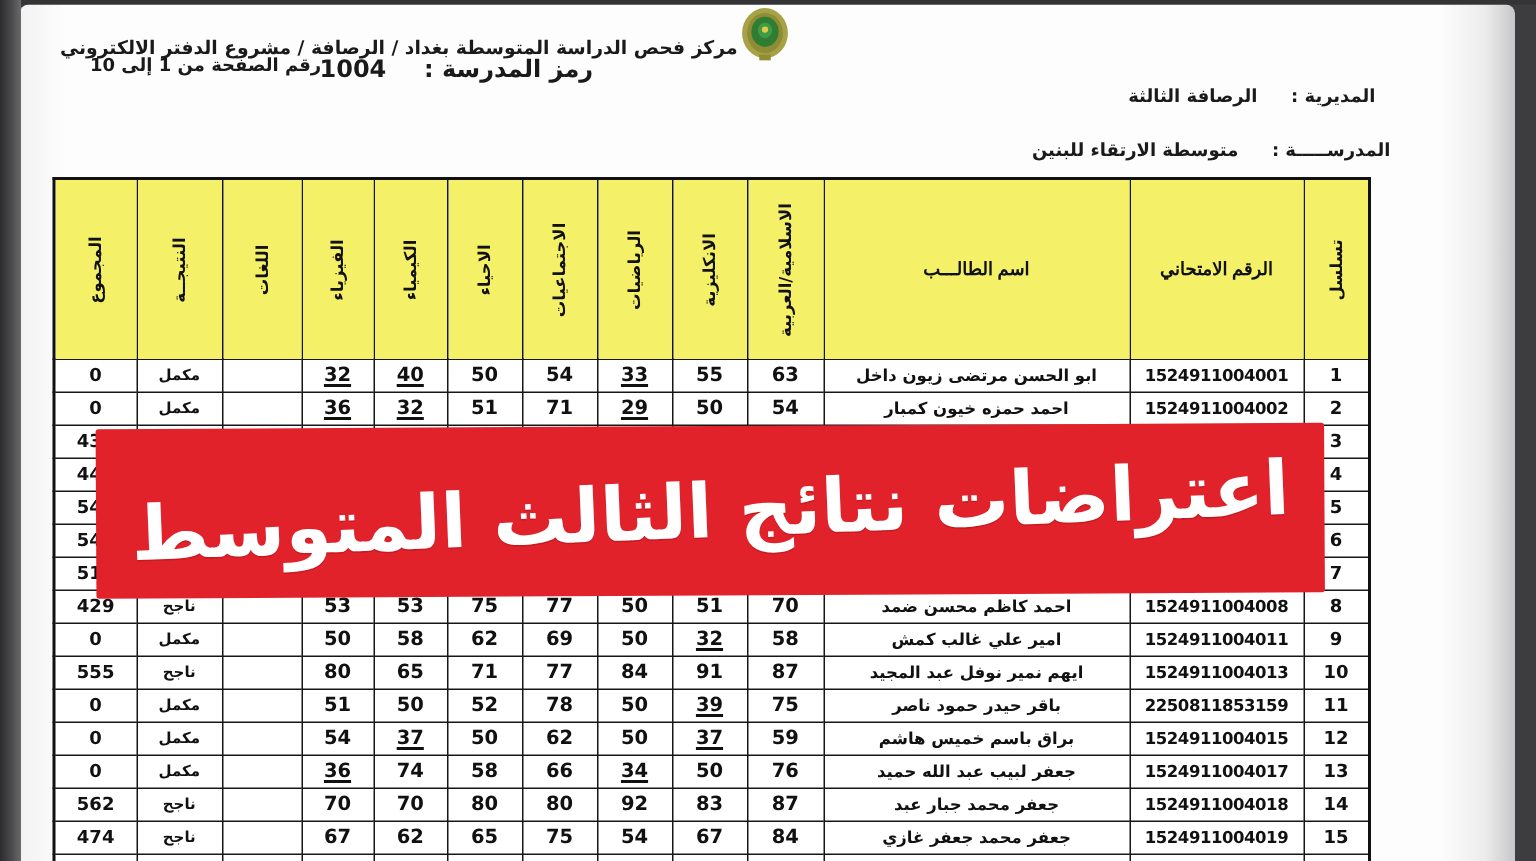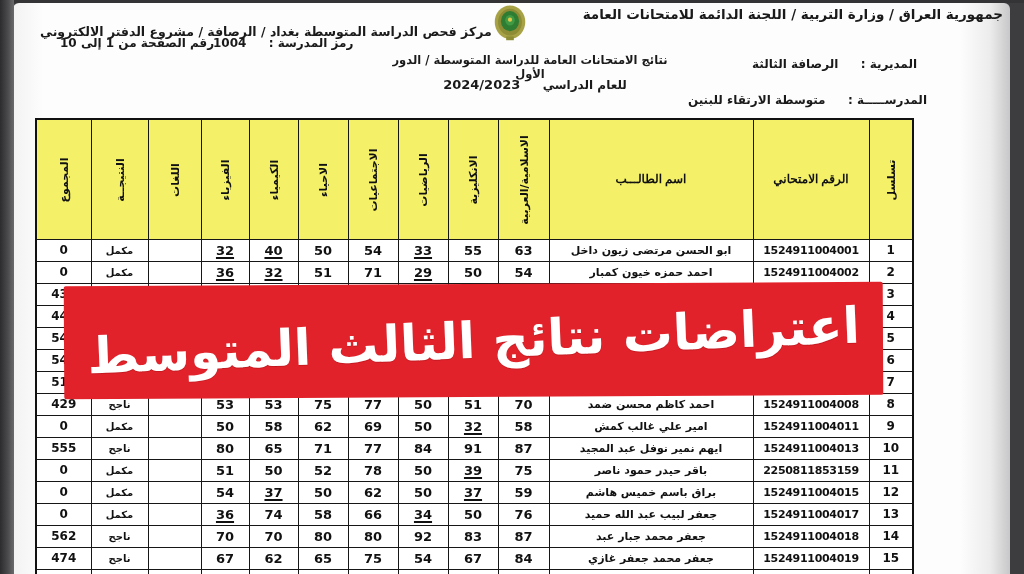--- a/index.html
+++ b/index.html
@@ -8,21 +8,21 @@
   .page{position:absolute;left:13px;top:3px;width:997px;height:571px;
         background:linear-gradient(to right,#f2f2f2 0%,#fdfdfd 3%,#fdfdfd 95%,#ececec 98%,#c7c7c9 100%);
         border-radius:6px 6px 0 0;}
   .edge-left{position:absolute;left:0;top:0;width:14px;height:574px;
         background:linear-gradient(to right,#2c2c2e 0%,#4a4a4d 55%,#6a6a6d 100%);}
   .edge-top{position:absolute;left:0;top:0;width:1024px;height:3px;background:#343436;}
 
   .hdr{position:absolute;color:#1a1a1a;font-weight:bold;white-space:nowrap;}
   .ministry-line{top:6px;right:21px;font-size:13.5px;}
   .center-line{top:24px;left:40px;font-size:12.5px;}
-  .school-code{top:36px;left:213px;font-size:12px;}
+  .school-code{top:36px;left:213px;font-size:16px;}
   .page-range{top:36px;left:60px;font-size:12px;}
   .results-title{top:53px;left:385px;width:290px;text-align:center;font-size:11.5px;white-space:normal;}
   .year-line{top:77px;left:420px;width:230px;text-align:center;font-size:12px;}
   .year-line b{font-size:13px;}
   .directorate{top:57px;right:107px;font-size:12px;}
   .schoolname{top:93px;right:97px;font-size:12px;}
   .lbl-gap{display:inline-block;width:14px;}
 
   .emblem{position:absolute;left:486px;top:3px;width:48px;height:42px;}
 
@@ -48,48 +48,41 @@
         transform:rotate(-2deg);text-shadow:0 1px 0 rgba(120,0,0,0.25);}
 </style>
 </head>
 <body>
 
 <div class="stage">
   <div class="page"></div>
   <div class="edge-top"></div>
   <div class="edge-left"></div>
 
-  <div class="hdr ministry-line" dir="rtl">جمهورية العراق / وزارة التربية / اللجنة الدائمة للامتحانات العامة</div>
 
   <svg class="emblem" viewBox="0 0 48 44" xmlns="http://www.w3.org/2000/svg">
     <ellipse cx="24" cy="20" rx="16" ry="17.5" fill="#a8a247"></ellipse>
     <ellipse cx="24" cy="20" rx="12.5" ry="14" fill="#8e8c34"></ellipse>
     <ellipse cx="24" cy="19" rx="9.5" ry="10.5" fill="#2e7d32"></ellipse>
     <ellipse cx="24" cy="18" rx="5" ry="5.5" fill="#3f9a43"></ellipse>
     <circle cx="24" cy="17.5" r="2.2" fill="#e0c94d"></circle>
     <rect x="20" y="35" width="8" height="4" fill="#8e8c34"></rect>
   </svg>
 
   <div class="hdr center-line" dir="rtl">مركز فحص الدراسة المتوسطة بغداد / الرصافة / مشروع الدفتر الالكتروني</div>
 
   <div class="hdr school-code" dir="rtl">
     <span>رمز المدرسة :</span>
     <span class="lbl-gap"></span>
     <span>1004</span>
   </div>
 
   <div class="hdr page-range" dir="rtl">رقم الصفحة من 1 إلى 10</div>
 
-  <div class="hdr results-title" dir="rtl">نتائج الامتحانات العامة للدراسة المتوسطة / الدور الأول</div>
-
-  <div class="hdr year-line" dir="rtl">
-    <span>للعام الدراسي</span>
-    <span class="lbl-gap"></span>
-    <b>2024/2023</b>
-  </div>
+
 
   <div class="hdr directorate" dir="rtl">
     <span>المديرية :</span>
     <span class="lbl-gap"></span>
     <span>الرصافة الثالثة</span>
   </div>
 
   <div class="hdr schoolname" dir="rtl">
     <span>المدرســـــة :</span>
     <span class="lbl-gap"></span>

